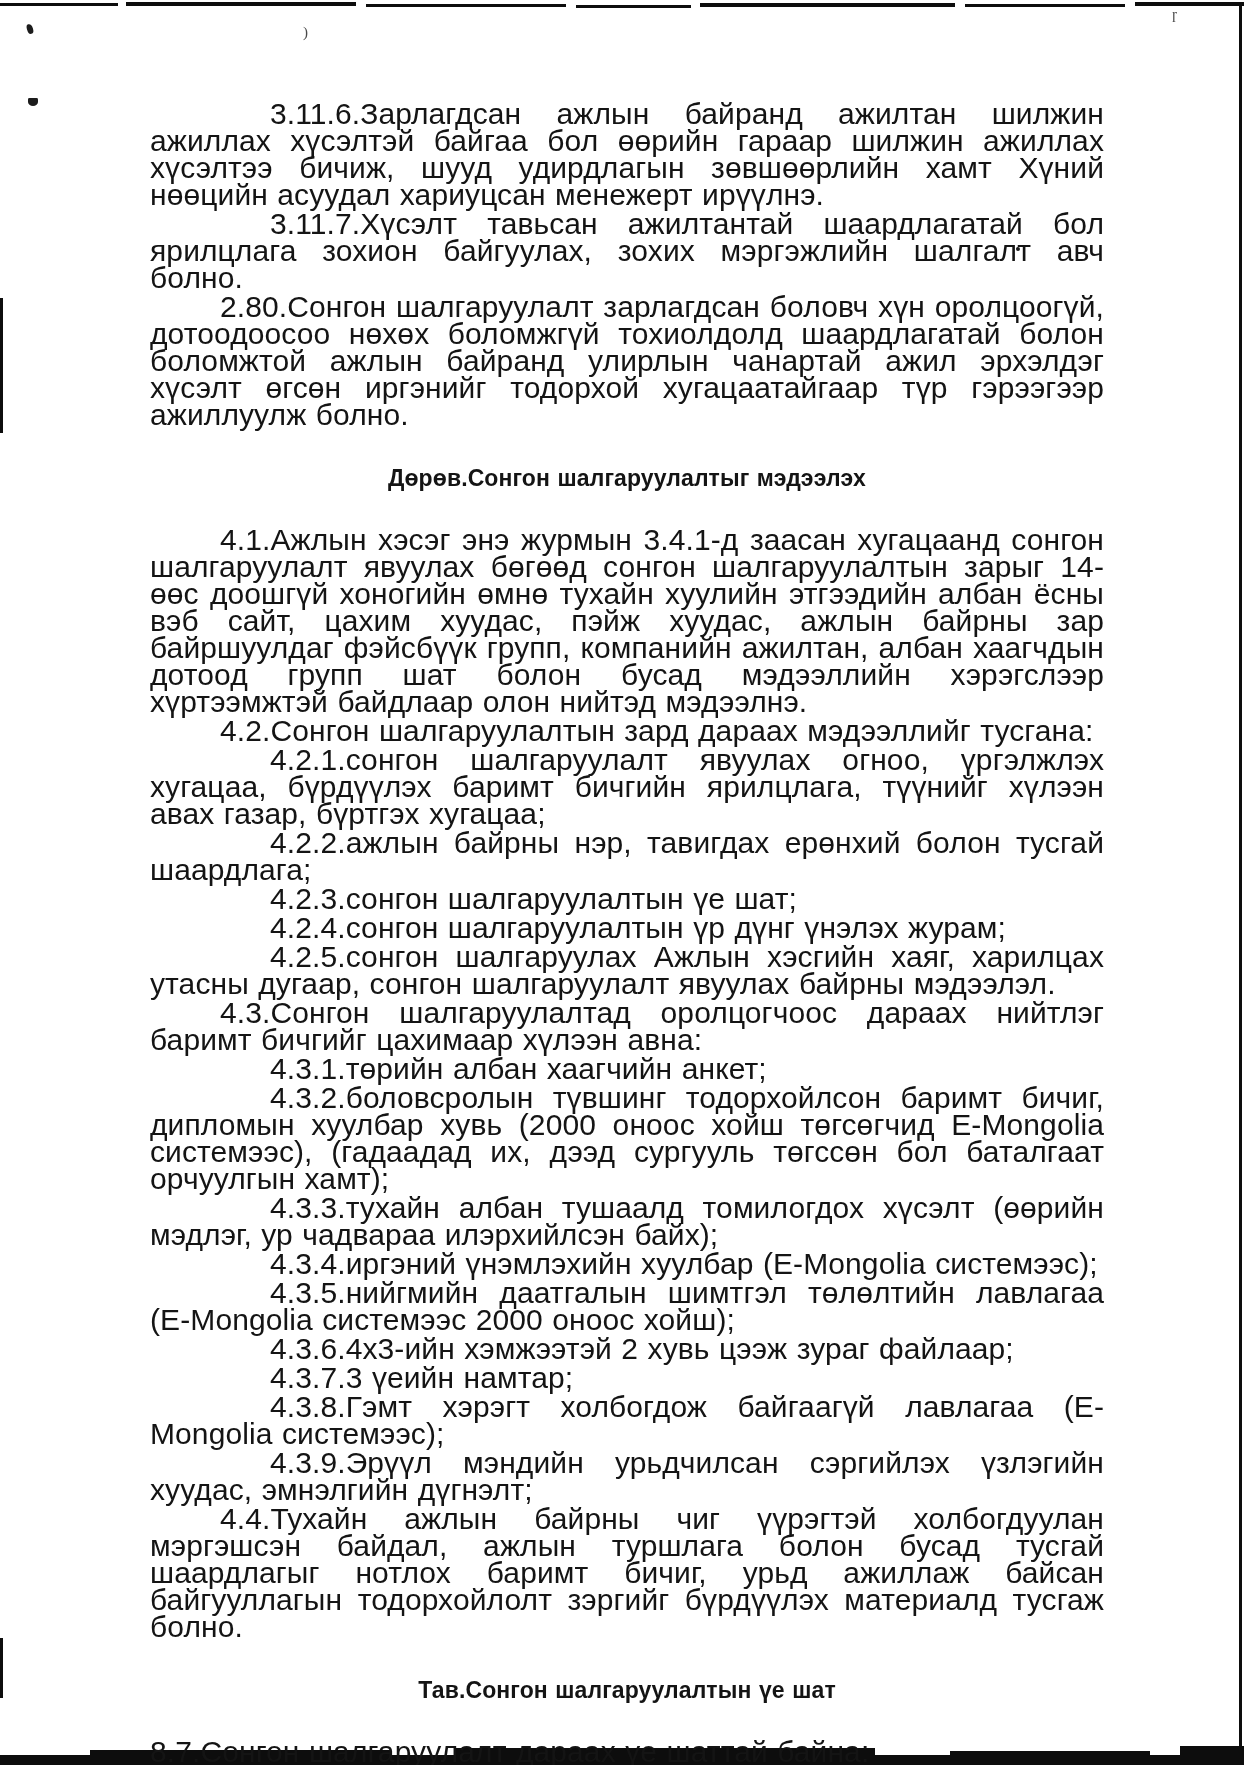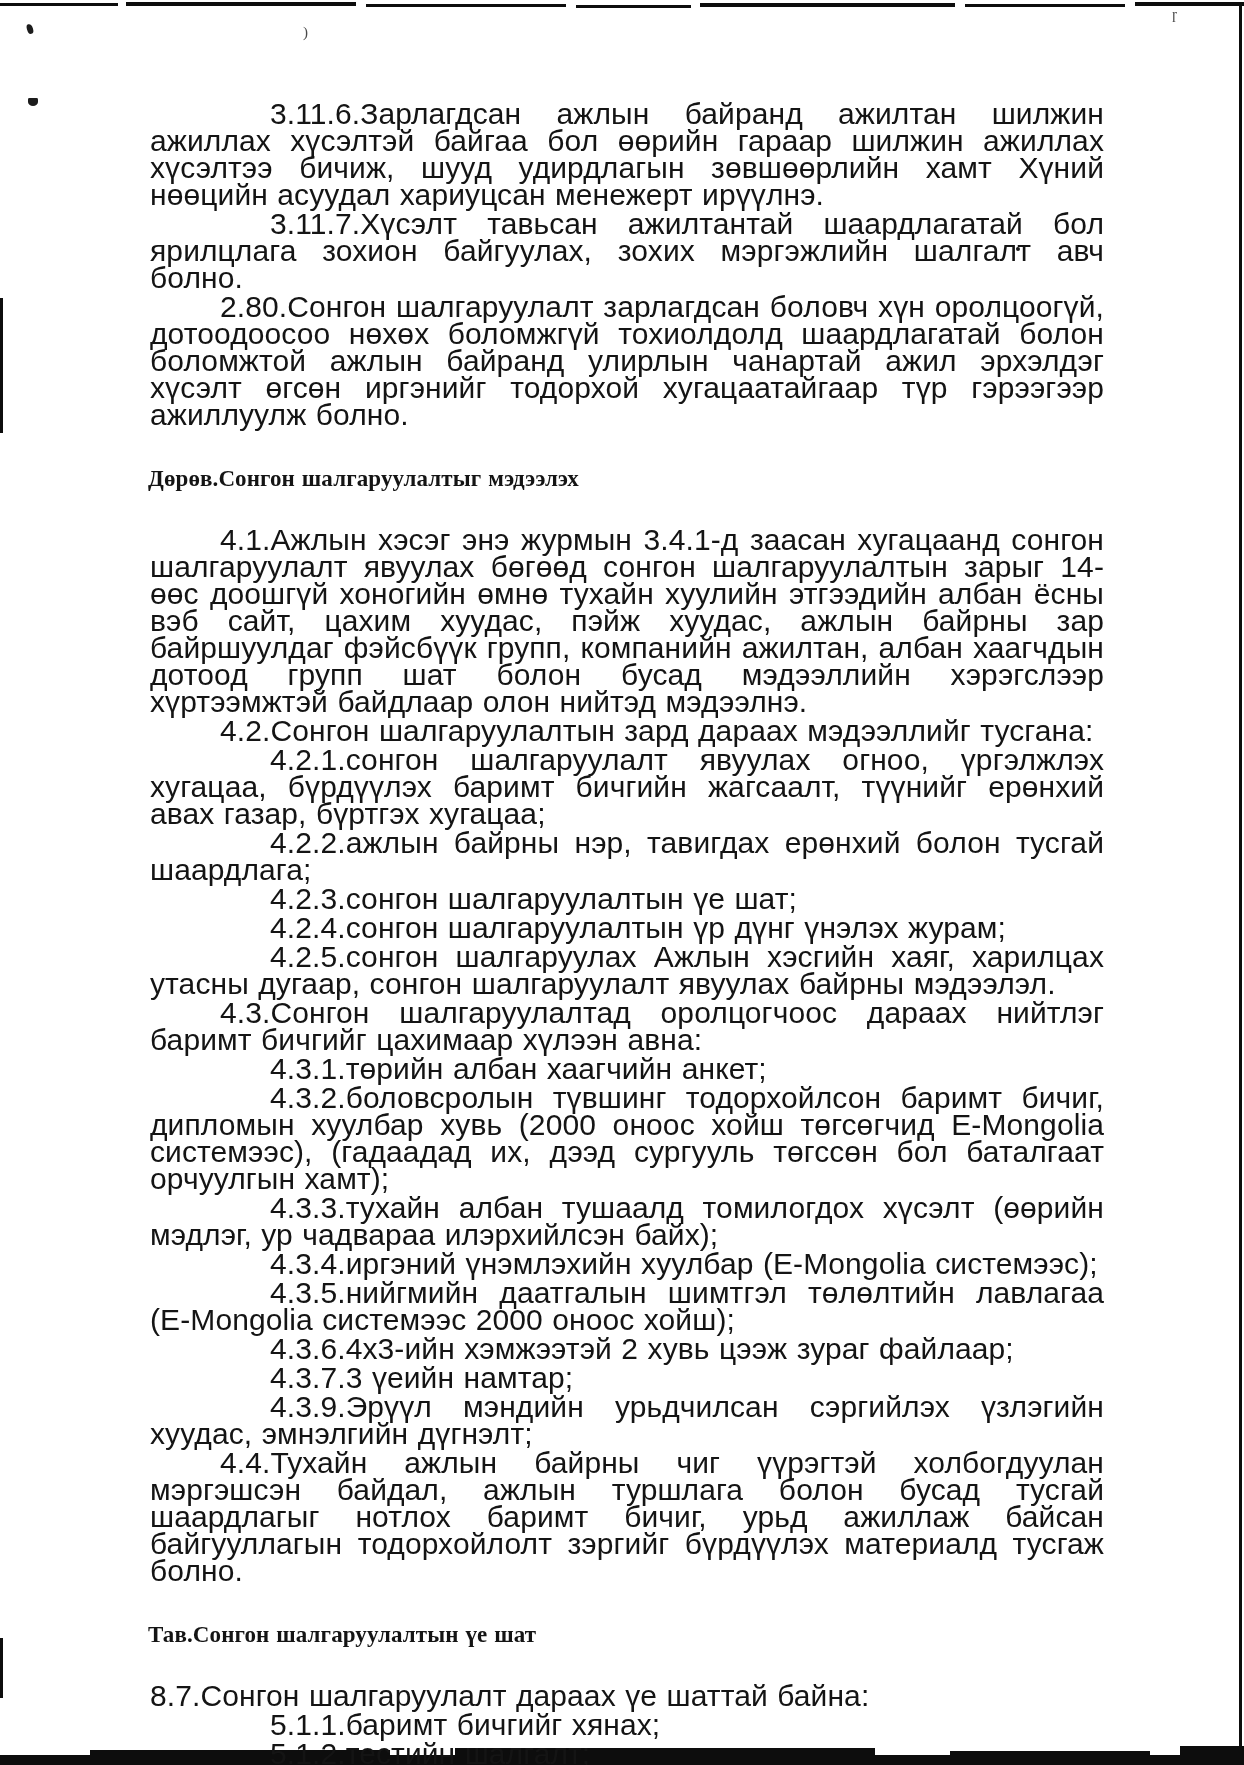--- a/index.html
+++ b/index.html
@@ -31,22 +31,22 @@
     word-spacing: 1px;
   }
   .indent-sub  { text-indent: 120px; }
   .indent-p    { text-indent: 70px;  }
   .indent-none { text-indent: 0;     }
   .heading {
     margin: 36px 0 33px 0;
     font-size: 23px;
     line-height: 29.2px;
     font-weight: bold;
+    text-align: center;
     text-indent: 0;
-    font-family: Liberation Serif, serif;
   }
   
   .art { position: absolute; background: #0d0d0d; }
   .speck { position: absolute; background: #1c1c1c; border-radius: 45% 55% 50% 50%; }
   .faint { position: absolute; color: #4a4a4a; font-size: 15px; font-family: "Liberation Serif", serif; }
 </style>
 </head>
 <body>
 
 <div class="page">
@@ -76,33 +76,34 @@
   <span class="faint" style="left:303px; top:24px;">)</span>
   <span class="faint" style="left:1172px; top:6px;">ɼ</span>
 
   <main class="content">
       <p class="para indent-sub">3.11.6.Зарлагдсан ажлын байранд ажилтан шилжин ажиллах хүсэлтэй байгаа бол өөрийн гараар шилжин ажиллах хүсэлтээ бичиж, шууд удирдлагын зөвшөөрлийн хамт Хүний нөөцийн асуудал хариуцсан менежерт ирүүлнэ.</p>
       <p class="para indent-sub">3.11.7.Хүсэлт тавьсан ажилтантай шаардлагатай бол ярилцлага зохион байгуулах, зохих мэргэжлийн шалгалт авч болно.</p>
       <p class="para indent-p">2.80.Сонгон шалгаруулалт зарлагдсан боловч хүн оролцоогүй, дотоодоосоо нөхөх боломжгүй тохиолдолд шаардлагатай болон боломжтой ажлын байранд улирлын чанартай ажил эрхэлдэг хүсэлт өгсөн иргэнийг тодорхой хугацаатайгаар түр гэрээгээр ажиллуулж болно.</p>
       <p class="para heading">Дөрөв.Сонгон шалгаруулалтыг мэдээлэх</p>
       <p class="para indent-p">4.1.Ажлын хэсэг энэ журмын 3.4.1-д заасан хугацаанд сонгон шалгаруулалт явуулах бөгөөд сонгон шалгаруулалтын зарыг 14-өөс доошгүй хоногийн өмнө тухайн хуулийн этгээдийн албан ёсны вэб сайт, цахим хуудас, пэйж хуудас, ажлын байрны зар байршуулдаг фэйсбүүк групп, компанийн ажилтан, албан хаагчдын дотоод групп шат болон бусад мэдээллийн хэрэгслээр хүртээмжтэй байдлаар олон нийтэд мэдээлнэ.</p>
       <p class="para indent-p">4.2.Сонгон шалгаруулалтын зард дараах мэдээллийг тусгана:</p>
-      <p class="para indent-sub">4.2.1.сонгон шалгаруулалт явуулах огноо, үргэлжлэх хугацаа, бүрдүүлэх баримт бичгийн жагсаалт, түүнийг ерөнхий авах газар, бүртгэх хугацаа;</p>
+      <p class="para indent-sub">4.2.1.сонгон шалгаруулалт явуулах огноо, үргэлжлэх хугацаа, бүрдүүлэх баримт бичгийн ярилцлага, түүнийг хүлээн авах газар, бүртгэх хугацаа;</p>
       <p class="para indent-sub">4.2.2.ажлын байрны нэр, тавигдах ерөнхий болон тусгай шаардлага;</p>
       <p class="para indent-sub">4.2.3.сонгон шалгаруулалтын үе шат;</p>
       <p class="para indent-sub">4.2.4.сонгон шалгаруулалтын үр дүнг үнэлэх журам;</p>
       <p class="para indent-sub">4.2.5.сонгон шалгаруулах Ажлын хэсгийн хаяг, харилцах утасны дугаар, сонгон шалгаруулалт явуулах байрны мэдээлэл.</p>
       <p class="para indent-p">4.3.Сонгон шалгаруулалтад оролцогчоос дараах нийтлэг баримт бичгийг цахимаар хүлээн авна:</p>
       <p class="para indent-sub">4.3.1.төрийн албан хаагчийн анкет;</p>
       <p class="para indent-sub">4.3.2.боловсролын түвшинг тодорхойлсон баримт бичиг, дипломын хуулбар хувь (2000 оноос хойш төгсөгчид E-Mongolia системээс), (гадаадад их, дээд сургууль төгссөн бол баталгаат орчуулгын хамт);</p>
       <p class="para indent-sub">4.3.3.тухайн албан тушаалд томилогдох хүсэлт (өөрийн мэдлэг, ур чадвараа илэрхийлсэн байх);</p>
       <p class="para indent-sub">4.3.4.иргэний үнэмлэхийн хуулбар (E-Mongolia системээс);</p>
       <p class="para indent-sub">4.3.5.нийгмийн даатгалын шимтгэл төлөлтийн лавлагаа (E-Mongolia системээс 2000 оноос хойш);</p>
       <p class="para indent-sub">4.3.6.4х3-ийн хэмжээтэй 2 хувь цээж зураг файлаар;</p>
       <p class="para indent-sub">4.3.7.3 үеийн намтар;</p>
+      <p class="para indent-sub">4.3.8.Гэмт хэрэгт холбогдож байгаагүй лавлагаа (E-Mongolia системээс);</p>
       <p class="para indent-sub">4.3.9.Эрүүл мэндийн урьдчилсан сэргийлэх үзлэгийн хуудас, эмнэлгийн дүгнэлт;</p>
       <p class="para indent-p">4.4.Тухайн ажлын байрны чиг үүрэгтэй холбогдуулан мэргэшсэн байдал, ажлын туршлага болон бусад тусгай шаардлагыг нотлох баримт бичиг, урьд ажиллаж байсан байгууллагын тодорхойлолт зэргийг бүрдүүлэх материалд тусгаж болно.</p>
       <p class="para heading">Тав.Сонгон шалгаруулалтын үе шат</p>
       <p class="para indent-none">8.7.Сонгон шалгаруулалт дараах үе шаттай байна:</p>
       <p class="para indent-sub">5.1.1.баримт бичгийг хянах;</p>
       <p class="para indent-sub">5.1.2.тестийн шалгалт;</p>
     </main>
 
 </div>
 

